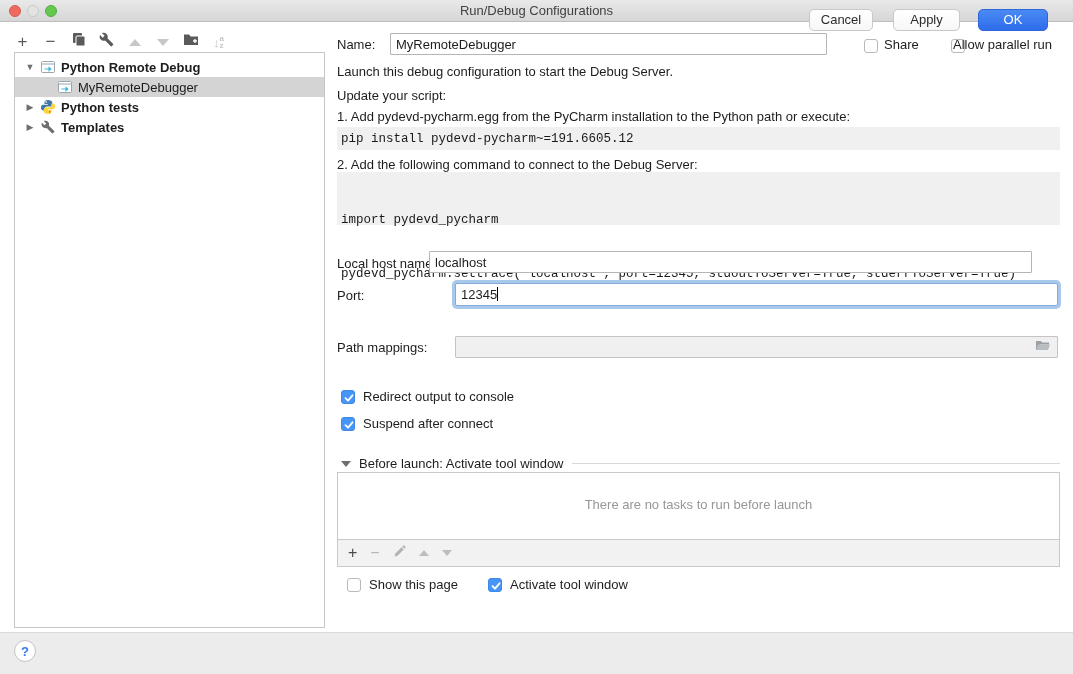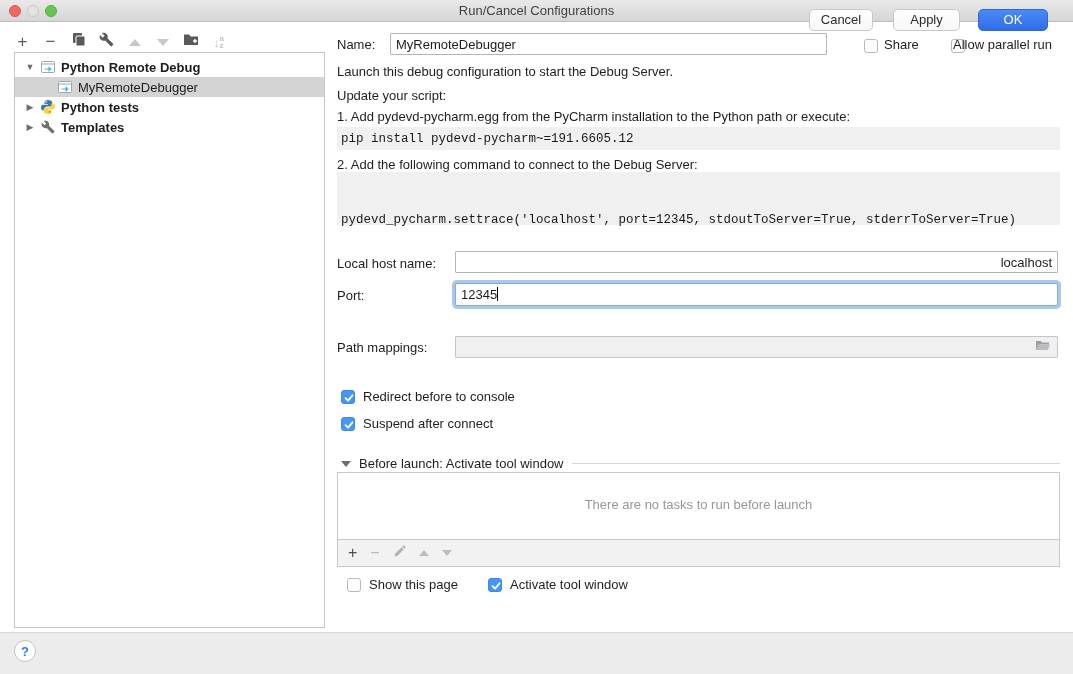--- a/index.html
+++ b/index.html
@@ -110,21 +110,21 @@
 </head>
 <body>
 
 
 
 
 <div class="titlebar">
   <span class="traffic tl-red"></span>
   <span class="traffic tl-mid"></span>
   <span class="traffic tl-green"></span>
-  <div class="title-text">Run/Cancel Configurations</div>
+  <div class="title-text">Run/Debug Configurations</div>
 </div>
 
 
 <div class="left-toolbar">
   <div class="tb-btn">
     <span>+</span>
   </div>
   <div class="tb-btn">
     <span>−</span>
   </div>
@@ -225,25 +225,26 @@
 
 <div class="abs" style="left:337px; top:64px;">Launch this debug configuration to start the Debug Server.</div>
 <div class="abs" style="left:337px; top:88px;">Update your script:</div>
 <div class="abs" style="left:337px; top:109px;">1. Add pydevd-pycharm.egg from the PyCharm installation to the Python path or execute:</div>
 
 <div class="code-block abs" style="left:337px; top:127px; width:723px; height:23px;">pip install pydevd-pycharm~=191.6605.12</div>
 
 <div class="abs" style="left:337px; top:157px;">2. Add the following command to connect to the Debug Server:</div>
 
 <div class="code-block abs" style="left:337px; top:172px; width:723px; height:53px;">
+  <div>import pydevd_pycharm</div>
   <div>pydevd_pycharm.settrace('localhost', port=12345, stdoutToServer=True, stderrToServer=True)</div>
 </div>
 
 <label class="flabel abs" style="left:337px; top:256px;">Local host name:</label>
-<input class="txt abs" style="left: 455px; top: 251px; width: 603px; text-align: right;" type="text" value="localhost">
+<input class="txt abs" style="left: 429px; top: 251px; width: 603px;" type="text" value="localhost">
 
 <label class="flabel abs" style="left:337px; top:288px;">Port:</label>
 <div class="abs focused" style="left:455px; top:283px; width:603px; height:23px; background:#fff; padding:3px 5px;">
   <span>12345</span><span class="caret"></span>
 </div>
 
 <label class="flabel abs" style="left:337px; top:340px;">Path mappings:</label>
 <div class="pathfield abs" style="left:455px; top:336px; width:603px;">
   <span>
     <svg width="16" height="13" viewBox="0 0 16 13">
@@ -252,21 +253,21 @@
       </svg>
   </span>
 </div>
 
 <div class="cbrow abs" style="left:341px; top:389px;">
   <span class="cb checked">
     <svg width="12" height="12" viewBox="0 0 12 12">
         <polyline points="2.5,6.2 5,8.7 9.5,3.3" fill="none" stroke="#fff" stroke-width="1.8" stroke-linecap="round" stroke-linejoin="round"></polyline>
       </svg>
   </span>
-  <span class="flabel">Redirect before to console</span>
+  <span class="flabel">Redirect output to console</span>
 </div>
 <div class="cbrow abs" style="left:341px; top:416px;">
   <span class="cb checked">
     <svg width="12" height="12" viewBox="0 0 12 12">
         <polyline points="2.5,6.2 5,8.7 9.5,3.3" fill="none" stroke="#fff" stroke-width="1.8" stroke-linecap="round" stroke-linejoin="round"></polyline>
       </svg>
   </span>
   <span class="flabel">Suspend after connect</span>
 </div>
 

